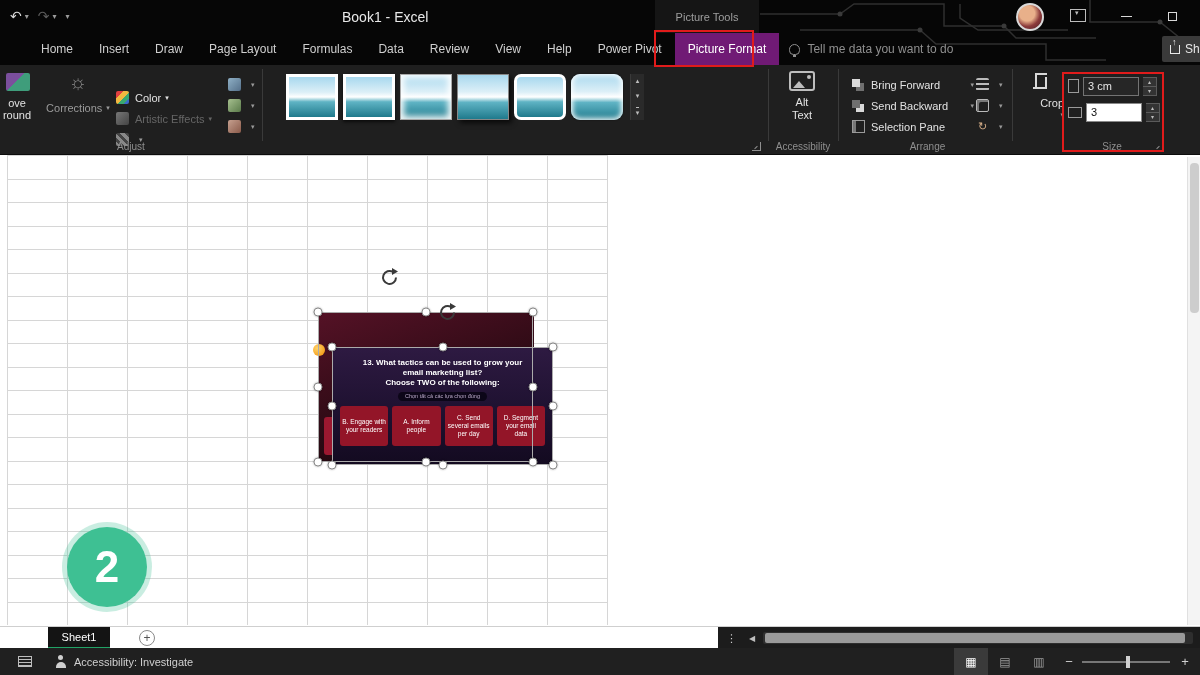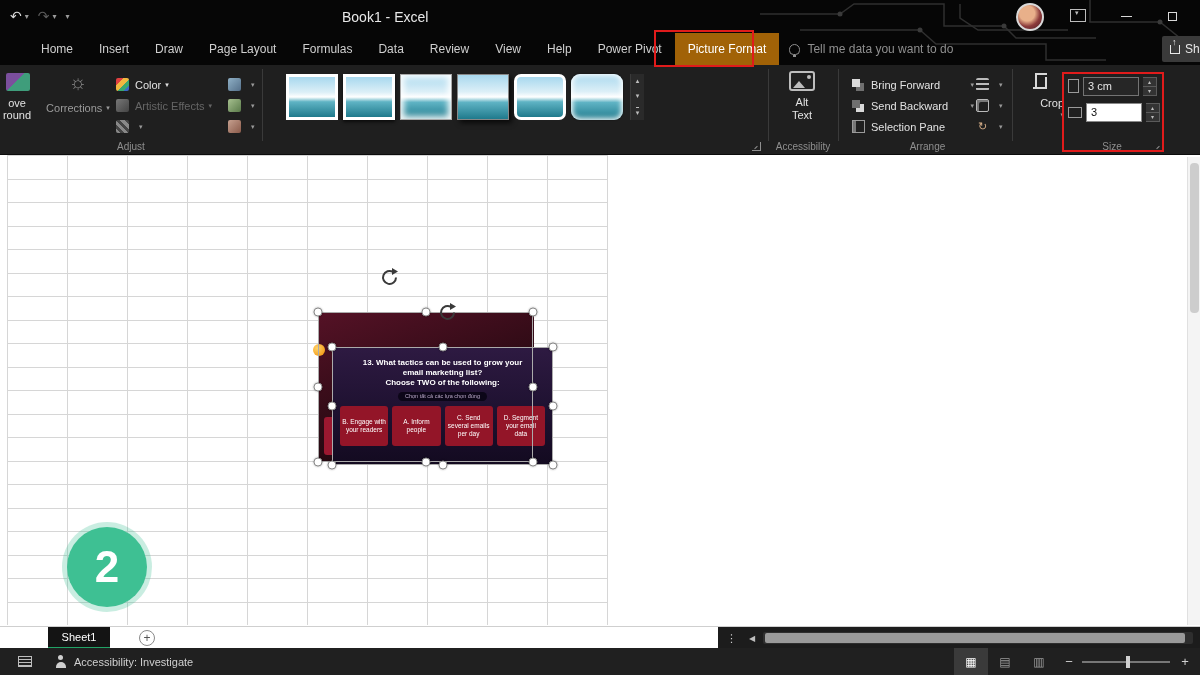--- a/index.html
+++ b/index.html
@@ -22,21 +22,21 @@
           border:2px solid #d9d9d9;z-index:2;}
   .ribbon-opts{position:absolute;left:1070px;top:9px;width:16px;height:13px;border:1px solid #bdbdbd;z-index:2;}
   .ribbon-opts::after{content:"▾";position:absolute;left:4px;top:-1px;font-size:7px;color:#bdbdbd;}
   .win-btn{position:absolute;top:0;width:44px;height:33px;display:flex;align-items:center;justify-content:center;z-index:2;}
   .win-min{left:1104px;} .win-max{left:1150px;}
   .min-glyph{width:11px;height:1px;background:#d8d8d8;}
   .max-glyph{width:9px;height:9px;border:1px solid #d8d8d8;}
 
   .tabrow{position:absolute;top:33px;left:0;width:1184px;height:32px;z-index:2;display:flex;align-items:stretch;}
   .tab{display:flex;align-items:center;padding:0 13px;font-size:12px;color:#cfcfcf;white-space:nowrap;}
-  .tab.active{color:#fff;background:#a16207;}
+  .tab.active{color:#fff;background:#701a75;}
   .tellme{display:flex;align-items:center;gap:7px;margin-left:10px;color:#8f8f8f;font-size:12px;white-space:nowrap;}
   .bulb{width:11px;height:11px;border:1.5px solid #8f8f8f;border-radius:50% 50% 40% 40%;position:relative;}
   .bulb::after{content:"";position:absolute;left:2.5px;bottom:-3.5px;width:3px;height:2.5px;background:#8f8f8f;}
   .share-btn{position:absolute;left:1162px;top:36px;height:26px;display:flex;align-items:center;gap:5px;
              padding:0 8px;background:#3a3a3a;border-radius:2px;color:#e8e8e8;font-size:12px;z-index:2;}
   .share-ico{width:10px;height:9px;border:1px solid #e8e8e8;border-top:none;position:relative;}
   .share-ico::after{content:"↑";position:absolute;left:1px;top:-8px;font-size:9px;color:#e8e8e8;}
 
   
   .ribbon{position:absolute;top:65px;left:0;width:1200px;height:90px;background:#1f1f1f;border-bottom:1px solid #0c0c0c;}
@@ -47,21 +47,21 @@
   .caret::after{content:"▾";font-size:7px;margin-left:4px;vertical-align:2px;}
   .rtxt{font-size:11px;}
   .en{color:#e2e2e2;} .mid{color:#9a9a9a;} .dis{color:#666;}
 
   
   .btn-removebg{position:absolute;left:0;top:6px;width:34px;height:66px;overflow:hidden;text-align:center;color:#c8c8c8;font-size:11px;}
   .rb-ico{display:block;margin:2px 4px 6px auto;width:24px;height:18px;border-radius:2px;
           background:linear-gradient(135deg,#7b4f9d 0 45%,#3f9d7b 45% 100%);}
   .btn-corrections{position:absolute;left:42px;top:6px;width:72px;height:66px;text-align:center;}
   .sun{display:block;margin:0 auto 5px;font-size:20px;color:#8a8a8a;line-height:22px;}
-  .menucol{position:absolute;left:116px;top:9px;}
+  .menucol{position:absolute;left:116px;top:22px;}
   .menurow{display:flex;align-items:center;gap:6px;height:21px;}
   .ico13{width:13px;height:13px;border-radius:2px;flex:0 0 auto;}
   .ico-color{background:linear-gradient(135deg,#e04040 0 30%,#f0b840 30% 55%,#3aa870 55% 78%,#3a6ac8 78% 100%);}
   .ico-artistic{background:linear-gradient(135deg,#777,#444);}
   .ico-transp{background:repeating-linear-gradient(45deg,#888 0 3px,#444 3px 6px);}
   .minicol{position:absolute;left:228px;top:9px;}
   .ico-compress{background:linear-gradient(135deg,#8fb0c6,#55708a);}
   .ico-change{background:linear-gradient(135deg,#a6c08f,#5a7a4a);}
   .ico-reset{background:linear-gradient(135deg,#c6a08f,#8a5a4a);}
 
@@ -203,20 +203,21 @@
 
     <div class="titlebar">
       <div class="qat">
         <span class="glyph">↶</span>
         <span class="mini">▾</span>
         <span class="glyph dim">↷</span>
         <span class="mini dim">▾</span>
         <span class="mini">▾</span>
       </div>
       <div class="doc-title">Book1 - Excel</div>
+      <div class="ctx-group">Picture Tools</div>
       <div class="avatar"></div>
       <div class="ribbon-opts"></div>
       <div class="win-btn win-min">
           <span class="min-glyph"></span>
         </div>
       <div class="win-btn win-max">
           <span class="max-glyph"></span>
         </div>
     </div>
 

